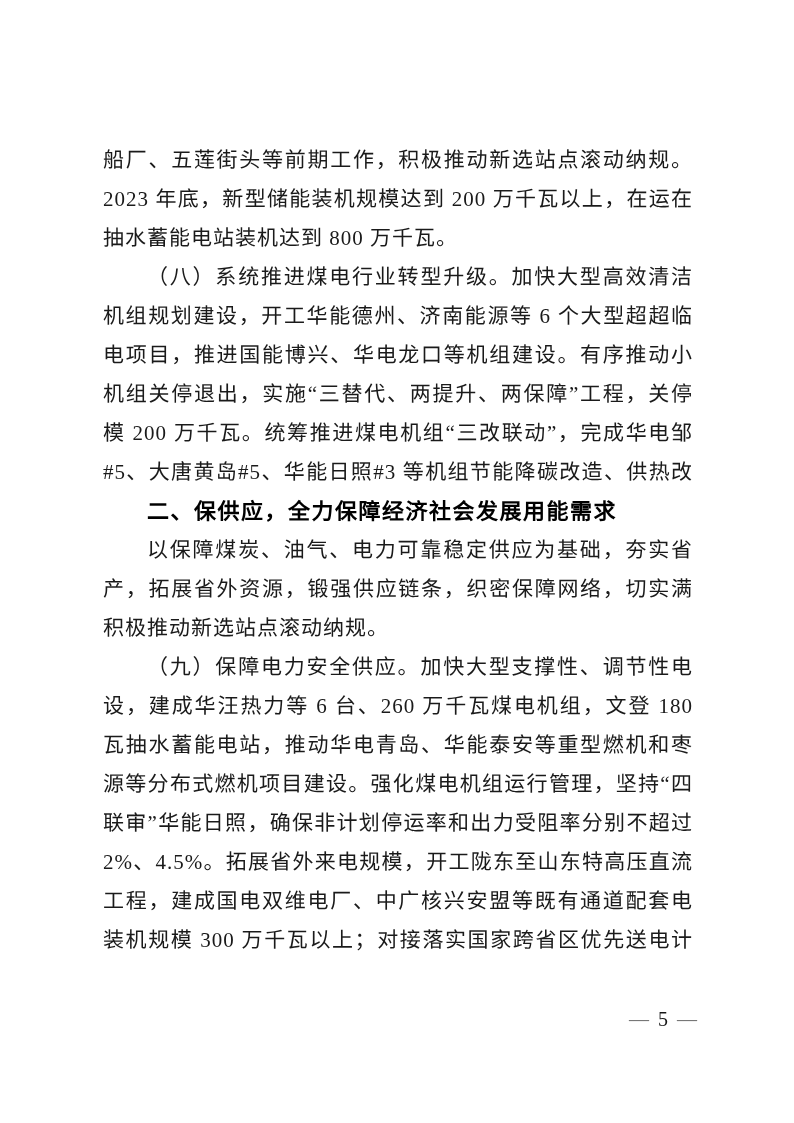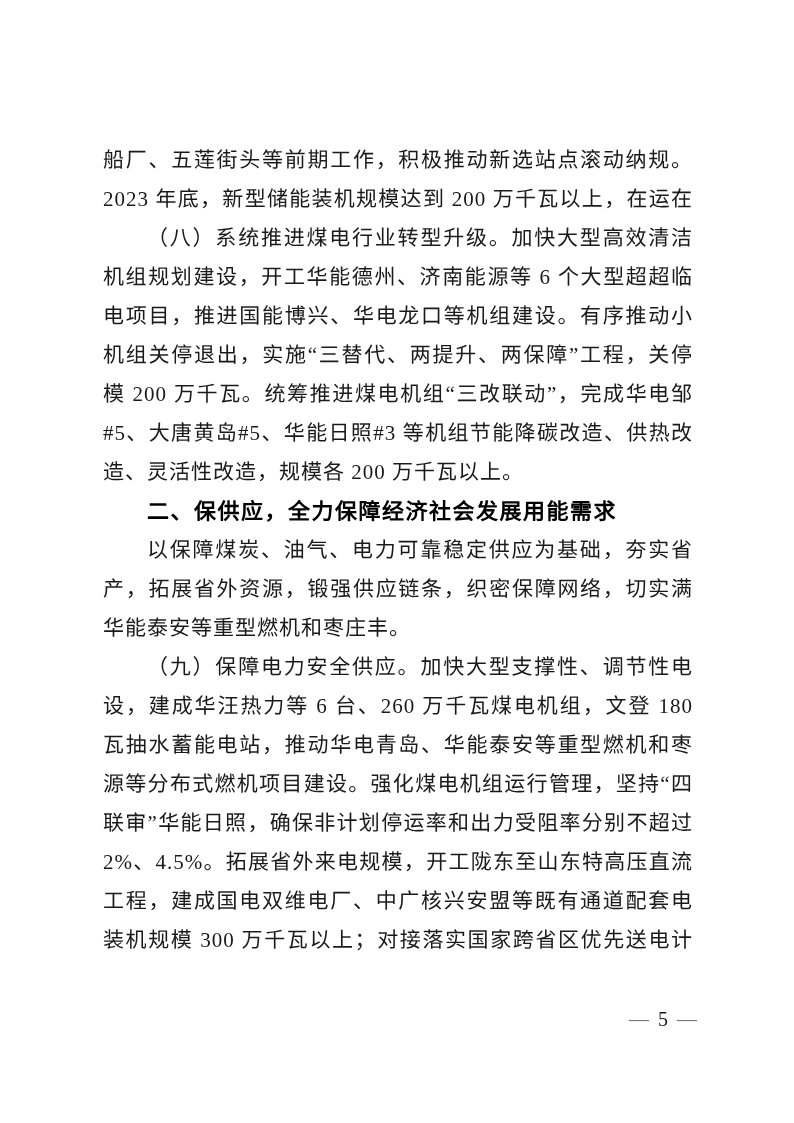--- a/index.html
+++ b/index.html
@@ -72,37 +72,37 @@
   }
 </style>
 </head>
 <body>
 
 <div class="page">
   <main class="doc-body" id="doc-body">
       <div class="para">
         <div class="line fill">船厂、五莲街头等前期工作，积极推动新选站点滚动纳规。到</div>
         <div class="line fill">2023 年底，新型储能装机规模达到 200 万千瓦以上，在运在建</div>
+        <div class="line endline">抽水蓄能电站装机达到 800 万千瓦。</div>
       </div>
       <div class="para">
         <div class="line fill indent">（八）系统推进煤电行业转型升级。加快大型高效清洁煤电</div>
         <div class="line fill">机组规划建设，开工华能德州、济南能源等 6 个大型超超临界煤</div>
         <div class="line fill">电项目，推进国能博兴、华电龙口等机组建设。有序推动小煤电</div>
         <div class="line fill">机组关停退出，实施“三替代、两提升、两保障”工程，关停规</div>
         <div class="line fill">模 200 万千瓦。统筹推进煤电机组“三改联动”，完成华电邹县</div>
         <div class="line fill">#5、大唐黄岛#5、华能日照#3 等机组节能降碳改造、供热改</div>
-        <div class="line endline">造、灵活性改造，规模各 200 万千瓦以上。</div>
       </div>
       <div class="para">
         <div class="line heading endline indent">二、保供应，全力保障经济社会发展用能需求</div>
       </div>
       <div class="para">
         <div class="line fill indent">以保障煤炭、油气、电力可靠稳定供应为基础，夯实省内生</div>
         <div class="line fill">产，拓展省外资源，锻强供应链条，织密保障网络，切实满足经</div>
-        <div class="line endline">华能泰安等重型燃机和枣庄丰。</div>
+        <div class="line endline">积极推动新选站点滚动纳规。</div>
       </div>
       <div class="para">
         <div class="line fill indent">（九）保障电力安全供应。加快大型支撑性、调节性电源建</div>
         <div class="line fill">设，建成华汪热力等 6 台、260 万千瓦煤电机组，文登 180 万千</div>
         <div class="line fill">瓦抽水蓄能电站，推动华电青岛、华能泰安等重型燃机和枣庄丰</div>
         <div class="line fill">源等分布式燃机项目建设。强化煤电机组运行管理，坚持“四方</div>
         <div class="line fill">联审”华能日照，确保非计划停运率和出力受阻率分别不超过</div>
         <div class="line fill">2%、4.5%。拓展省外来电规模，开工陇东至山东特高压直流输电</div>
         <div class="line fill">工程，建成国电双维电厂、中广核兴安盟等既有通道配套电源，</div>
         <div class="line fill">装机规模 300 万千瓦以上；对接落实国家跨省区优先送电计划和</div>

